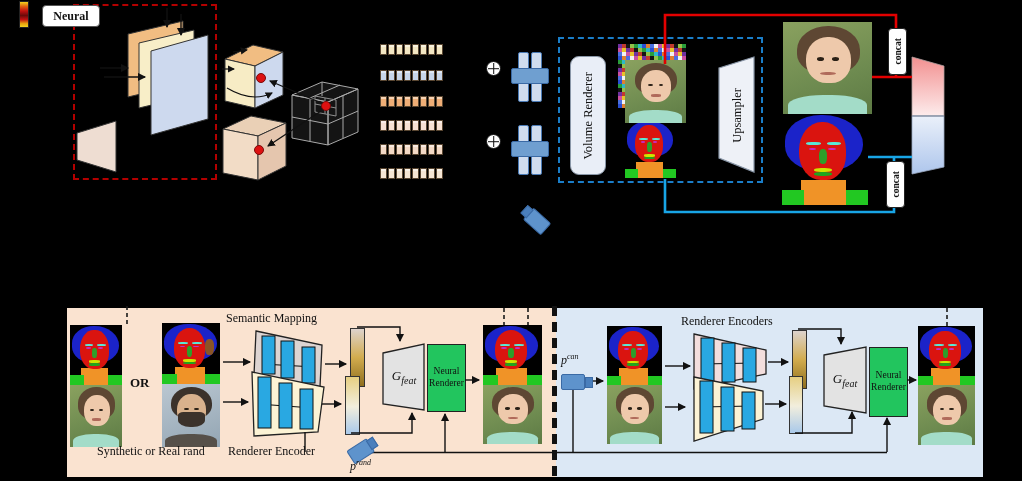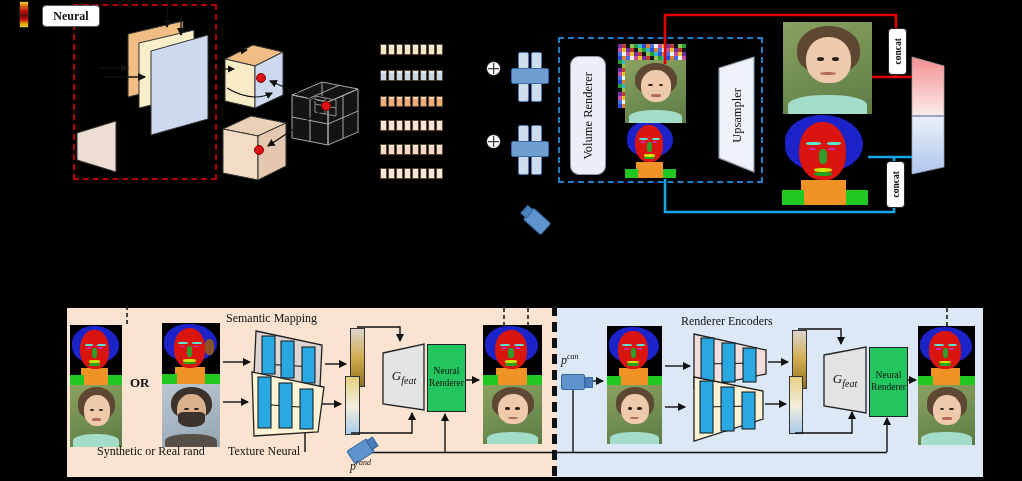--- a/index.html
+++ b/index.html
@@ -698,21 +698,21 @@
       <div class="pf-hair"></div>
       <div class="pf-face"></div>
       <div class="pf-eye" style="left: 38%;"></div>
       <div class="pf-eye" style="left: 55%;"></div>
       <div class="pf-mouth"></div>
       <div class="pf-beard"></div>
       <div class="pf-body"></div>
     </div>
 
   <div class="abs lbl small-cap" style="left:226px;top:311px;">Semantic Mapping</div>
-  <div class="abs lbl small-cap" style="left:228px;top:444px;">Texture Neural</div>
+  <div class="abs lbl small-cap" style="left:228px;top:444px;">Renderer Encoder</div>
   <div class="abs lbl small-cap" style="left:97px;top:444px;">Synthetic or Real rand</div>
 
   <div class="abs gbar gbar-gold" style="left:350px;top:328px;height:57px;"></div>
   <div class="abs gbar gbar-yb" style="left:345px;top:376px;height:57px;"></div>
 
   <div class="abs gfeat-lbl lbl" style="left:384px;top:362px;width:40px;height:30px;">
     <span><span>G</span><sub>feat</sub></span>
   </div>
   <div class="abs nrbox lbl" style="left:427px;top:344px;width:37px;height:66px;">
     <div>Neural</div>

